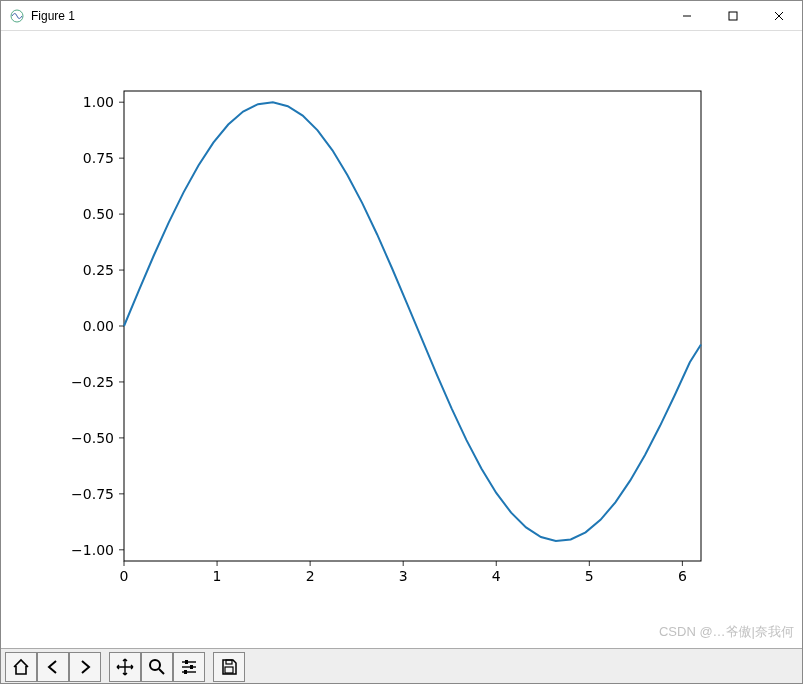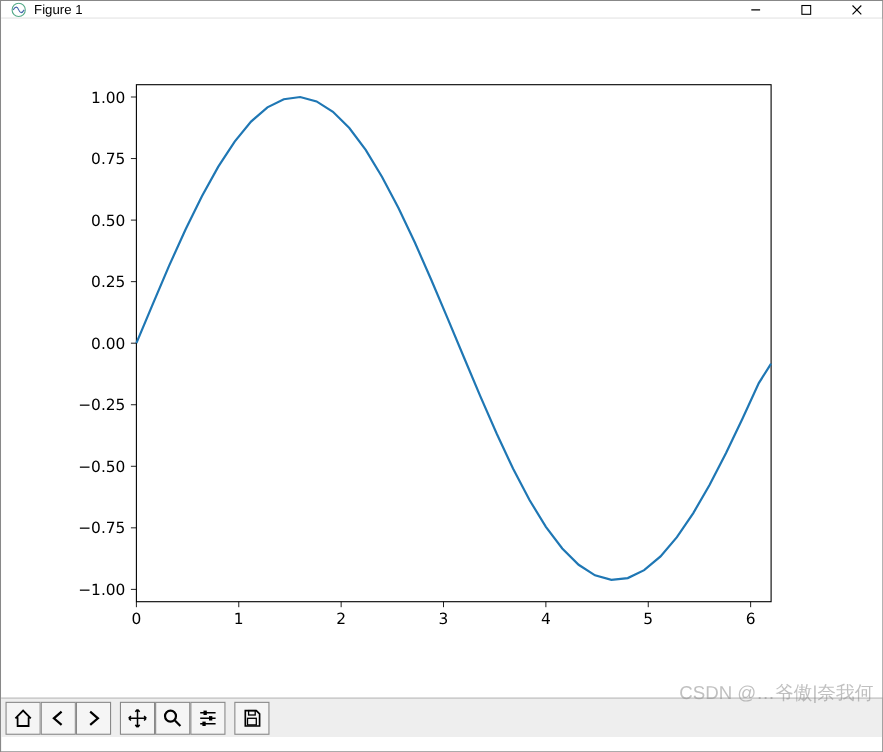--- a/index.html
+++ b/index.html
@@ -7,21 +7,21 @@
     margin: 0;
     font-family: "Segoe UI", Arial, sans-serif;
     background: #fff;
     width: 803px;
     height: 684px;
     overflow: hidden;
     position: relative;
     border: 1px solid #888;
   }
   .titlebar {
-    height: 16px;
+    height: 30px;
     background: #fff;
     border-bottom: 1px solid #ddd;
     display: flex;
     align-items: center;
     padding: 0 0 0 8px;
     font-size: 12px;
     color: #000;
   }
   .titlebar .app-icon {
     width: 16px; height: 16px; margin-right: 6px;
@@ -67,21 +67,21 @@
     align-items: center; justify-content: center;
     margin-right: 0;
   }
   .tsep {
     width: 8px; height: 30px;
   }
   .watermark {
     position: absolute;
     right: 8px;
     bottom: 42px;
-    font-size: 17px;
+    font-size: 13px;
     color: rgba(140,140,140,0.55);
     pointer-events: none;
   }
 </style>
 </head>
 <body>
 
 <div class="titlebar">
   <span class="app-icon">
     <svg width="14" height="14" viewBox="0 0 14 14">

